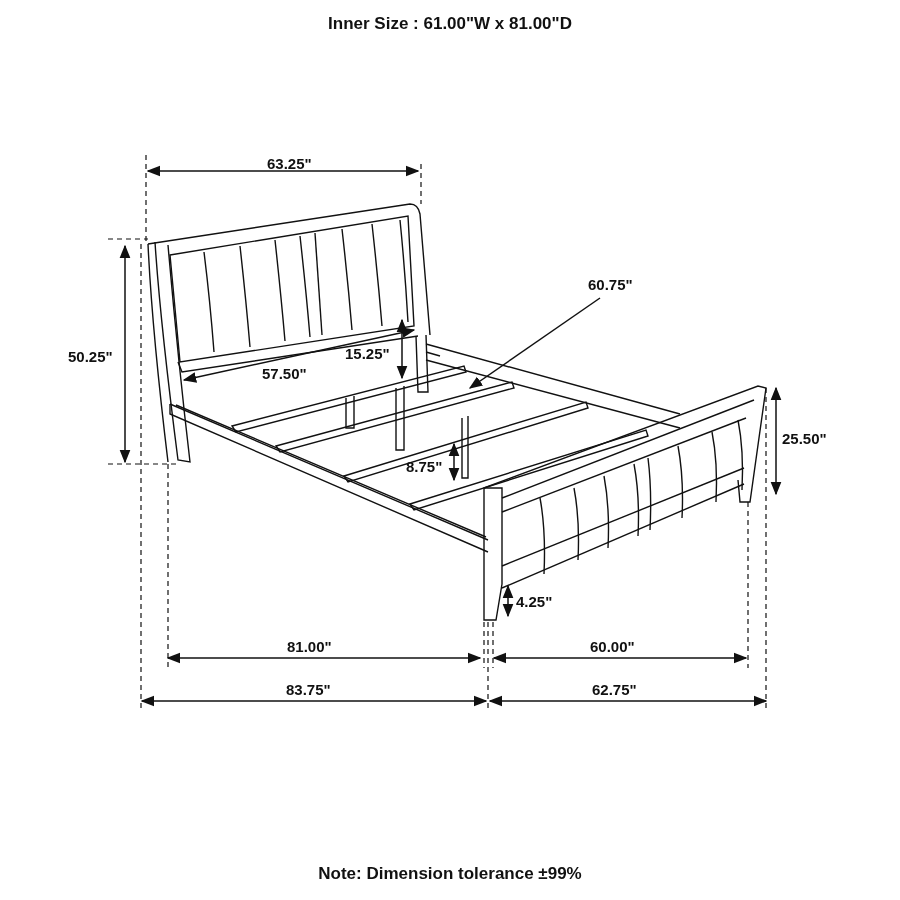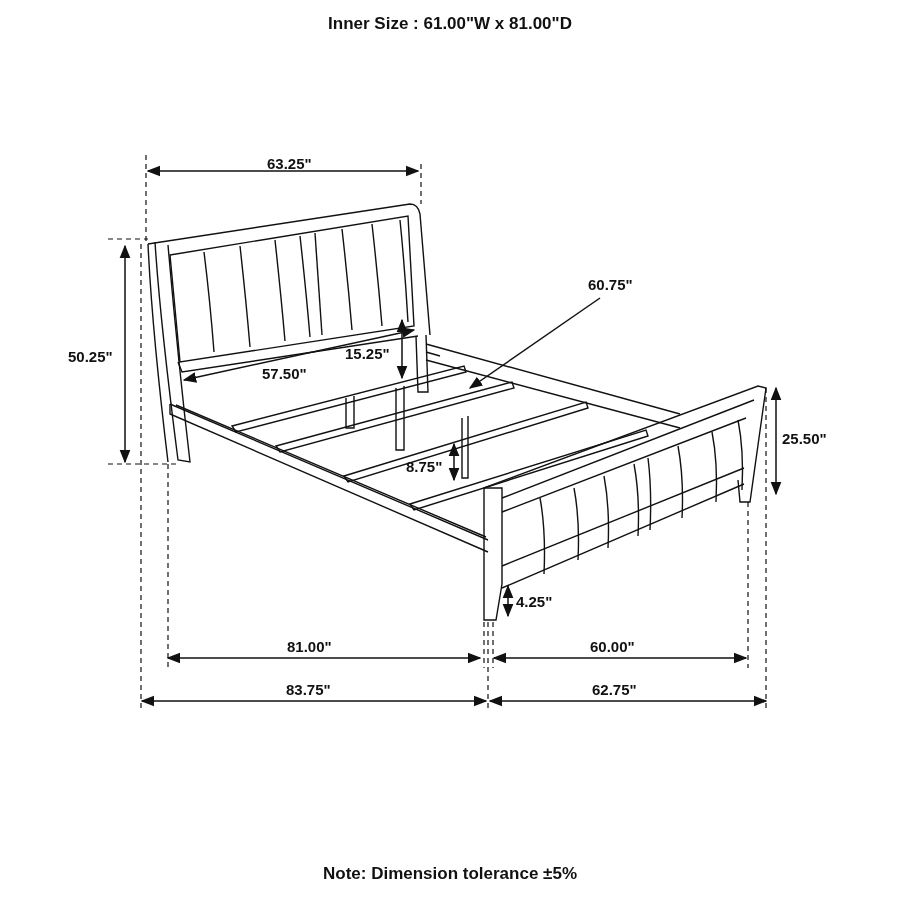--- a/index.html
+++ b/index.html
@@ -119,13 +119,13 @@
 <div class="dim-label" style="left:345px;top:345px;">15.25"</div>
 <div class="dim-label" style="left:588px;top:276px;">60.75"</div>
 <div class="dim-label" style="left:406px;top:458px;">8.75"</div>
 <div class="dim-label" style="left:782px;top:430px;">25.50"</div>
 <div class="dim-label" style="left:516px;top:593px;">4.25"</div>
 <div class="dim-label" style="left:287px;top:638px;">81.00"</div>
 <div class="dim-label" style="left:590px;top:638px;">60.00"</div>
 <div class="dim-label" style="left:286px;top:681px;">83.75"</div>
 <div class="dim-label" style="left:592px;top:681px;">62.75"</div>
 
-<div class="note">Note: Dimension tolerance ±5%</div>
+<div class="note">Note: Dimension tolerance ±99%</div>
 
 </body></html>

